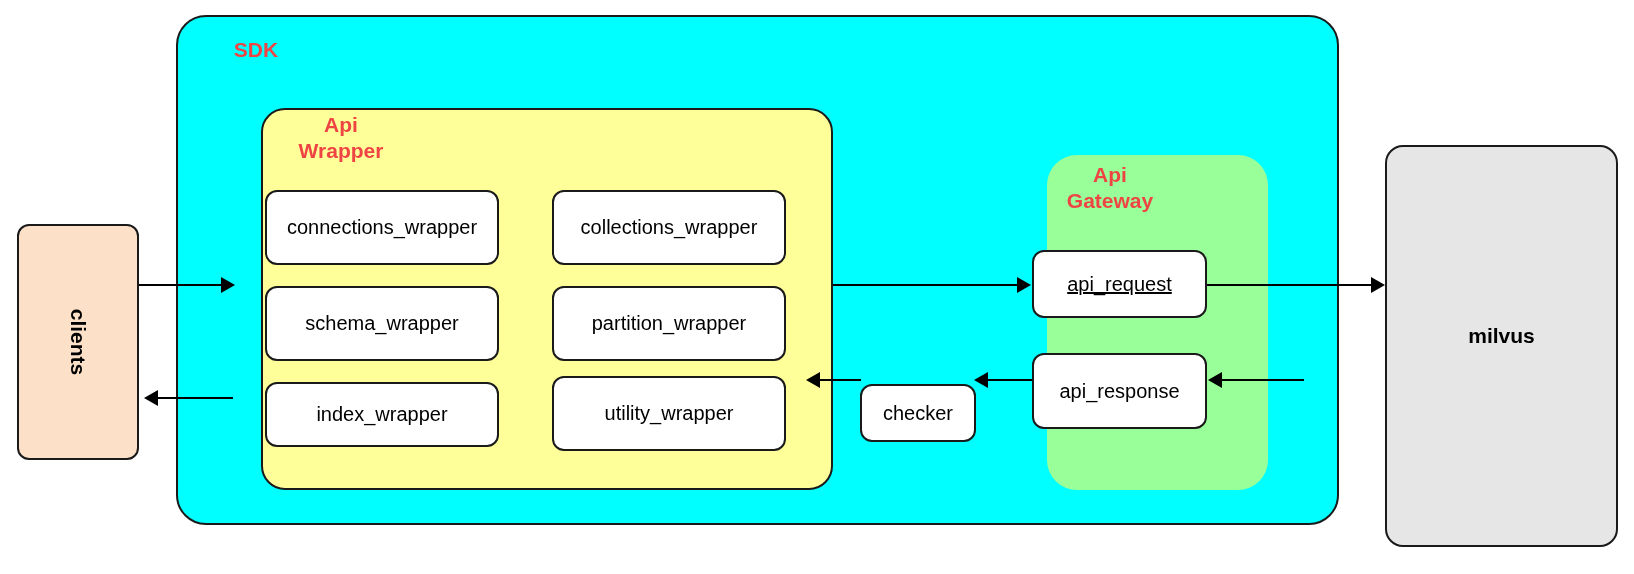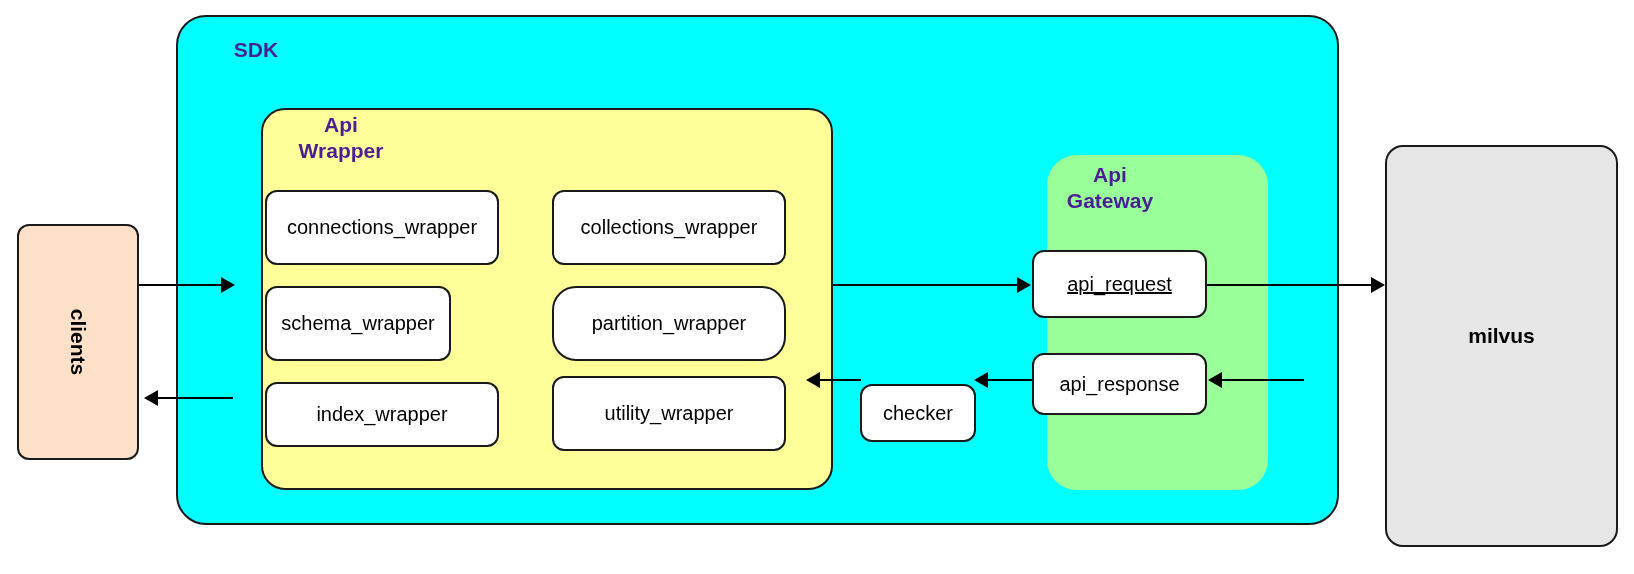--- a/index.html
+++ b/index.html
@@ -73,21 +73,21 @@
     background: #e6e6e6;
     border: 2px solid #1a1a1a;
     border-radius: 18px;
   }
 
   
   .container-title {
     position: absolute;
     font-weight: bold;
     font-size: 21px;
-    color: #4c1d95;
+    color: #ef4444;
     line-height: 1.22;
     text-align: center;
     white-space: pre-line;
   }
   .title-sdk {
     left: 176px;
     top: 37px;
     width: 160px;
     text-align: center;
   }
@@ -113,28 +113,28 @@
     align-items: center;
     justify-content: center;
     font-size: 20px;
     color: #000000;
     text-align: center;
   }
 
   
   .n-connections { left: 265px; top: 190px;  width: 234px; height: 75px; }
   .n-collections { left: 552px; top: 190px;  width: 234px; height: 75px; }
-  .n-schema      { left: 265px; top: 286px;  width: 186px; height: 75px; }
-  .n-partition   { left: 552px; top: 286px;  width: 234px; height: 75px; border-radius: 24px; }
+  .n-schema      { left: 265px; top: 286px;  width: 234px; height: 75px; }
+  .n-partition   { left: 552px; top: 286px;  width: 234px; height: 75px; }
   .n-index       { left: 265px; top: 382px;  width: 234px; height: 65px; }
   .n-utility     { left: 552px; top: 376px;  width: 234px; height: 75px; }
 
   
   .n-apirequest  { left: 1032px; top: 250px; width: 175px; height: 68px; text-decoration: underline; }
-  .n-apiresponse { left: 1032px; top: 353px; width: 175px; height: 62px; }
+  .n-apiresponse { left: 1032px; top: 353px; width: 175px; height: 76px; }
 
   
   .n-checker     { left: 860px;  top: 352px; width: 116px; height: 58px; margin-top: 32px; }
 
   
   .node-label {
     position: absolute;
     font-weight: bold;
     font-size: 21px;
     color: #000000;

